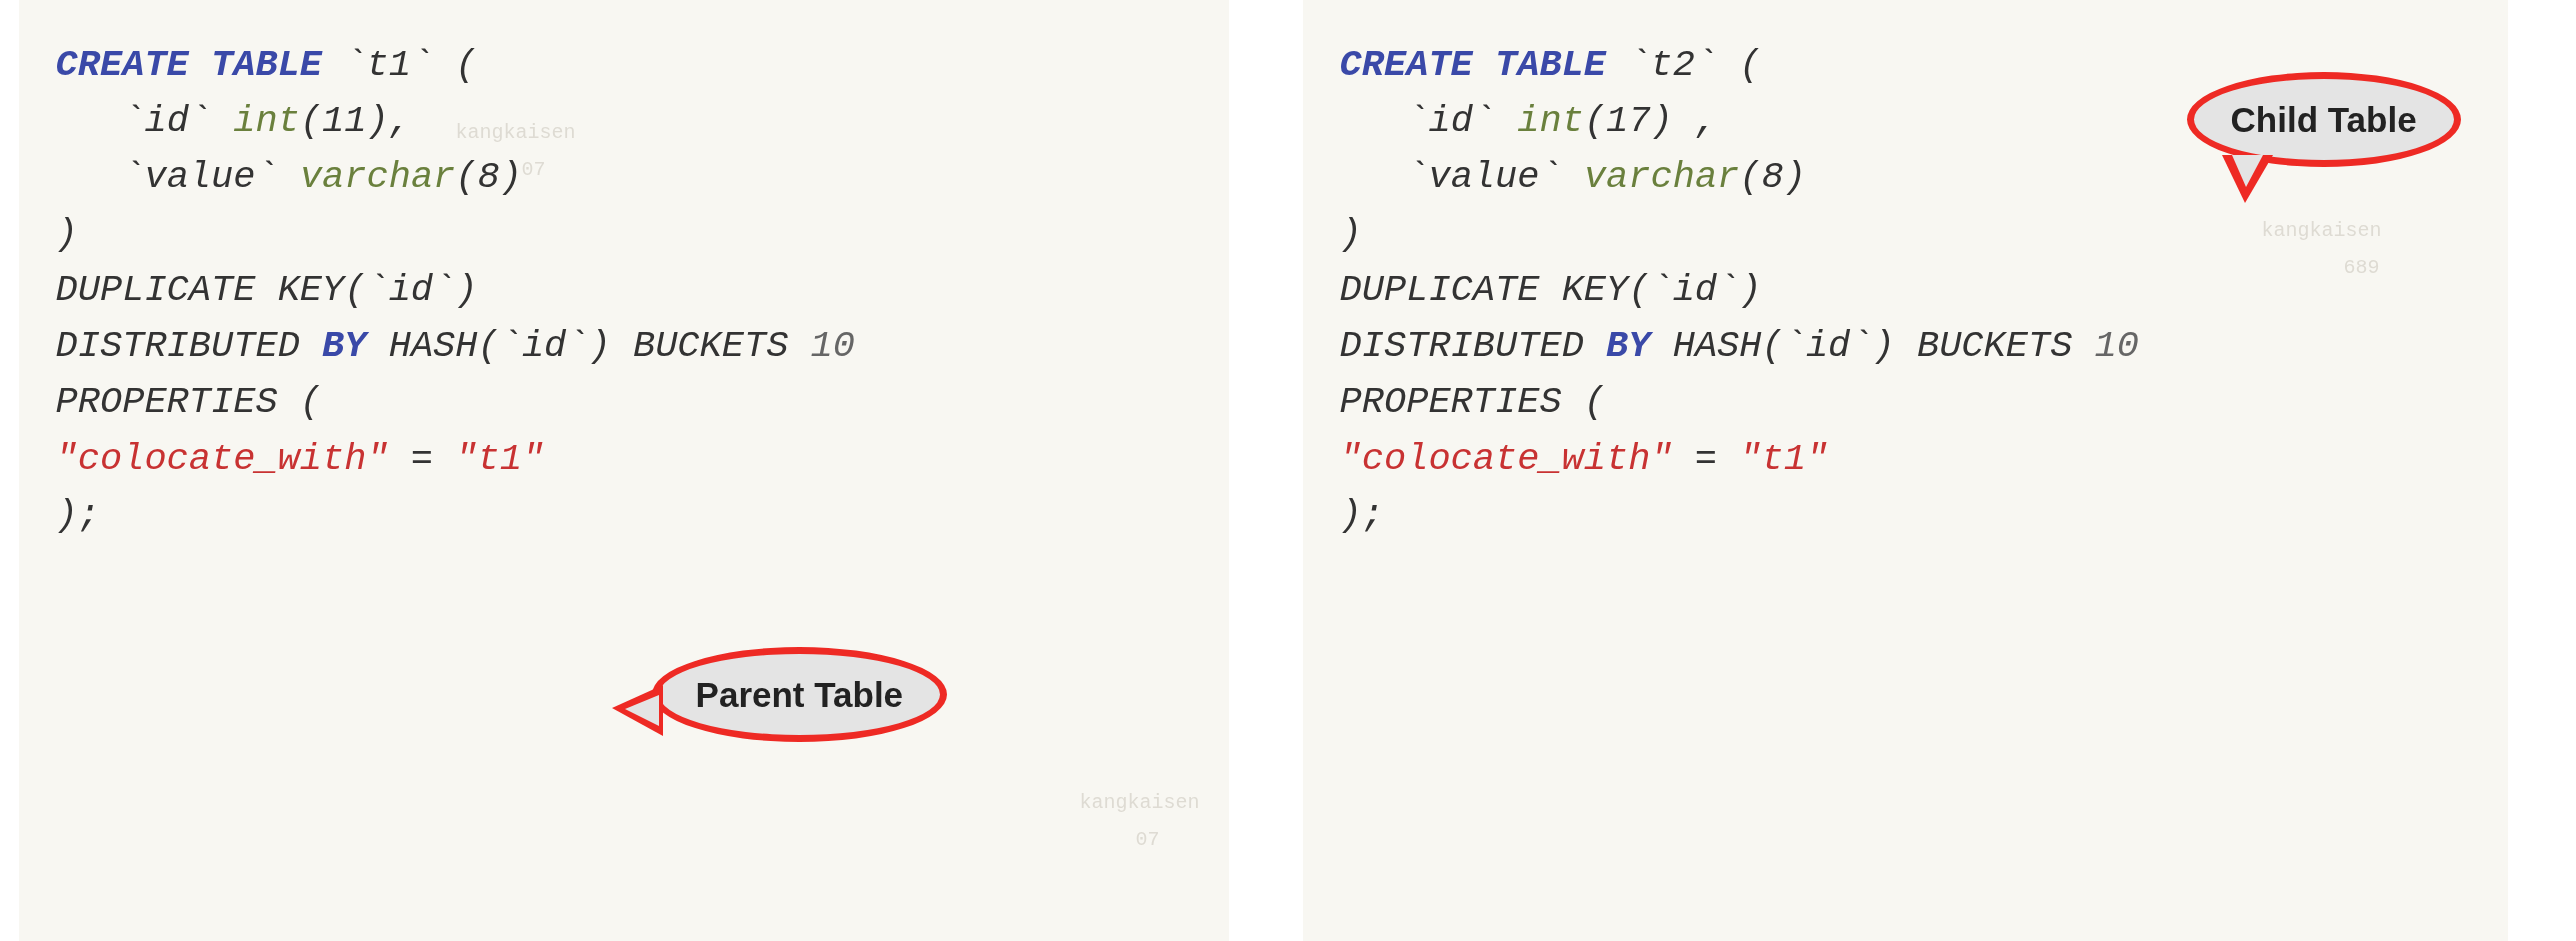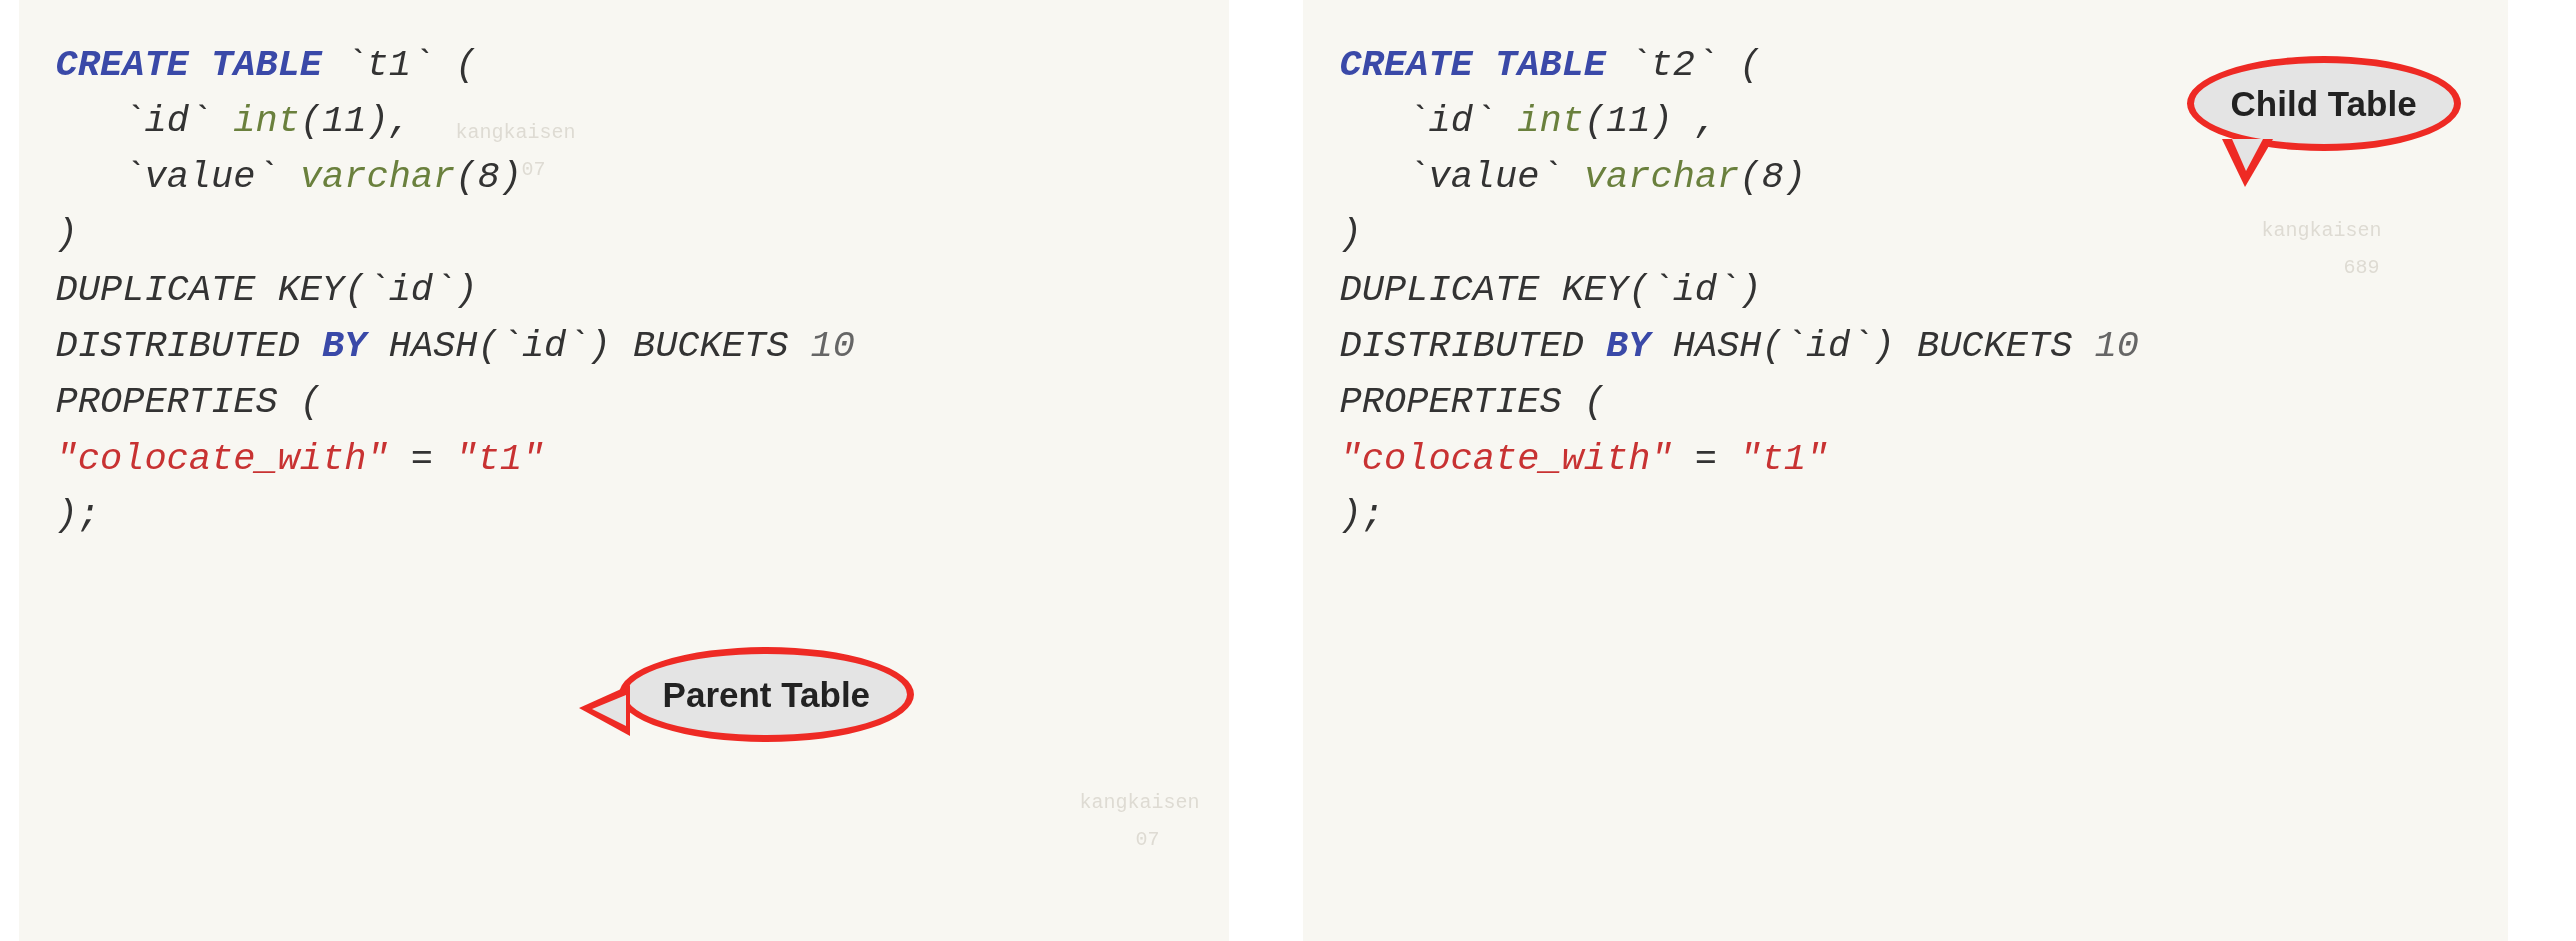--- a/index.html
+++ b/index.html
@@ -96,22 +96,22 @@
   }
   .tail-down::after {
     content: "";
     position: absolute;
     left: -13px;
     top: -48px;
     border-left: 14px solid transparent;
     border-right: 17px solid transparent;
     border-top: 32px solid #e4e4e4;
   }
-  .callout-parent { top: 647px; left: 600px; }
-  .callout-child  { top: 56px;  left: 884px; }
+  .callout-parent { top: 647px; left: 633px; }
+  .callout-child  { top: 72px;  left: 884px; }
 </style>
 </head>
 <body>
 
 <div class="panel panel-left">
   <div class="wm wm1">kangkaisen</div>
   <div class="wm wm1b">07</div>
   <div class="wm wm2r">kangkaisen</div>
   <div class="wm wm2rb">07</div>
 
@@ -131,21 +131,21 @@
       <span>Parent Table</span>
     </div>
   </div>
 </div>
 
 <div class="panel panel-right">
   <div class="wm wm3">kangkaisen</div>
   <div class="wm wm3b">689</div>
 
   <div class="code"><span class="kw">CREATE</span> <span class="kw">TABLE</span> <span class="plain">`t2`</span><span class="plain"> (</span>
-<span>   </span><span class="plain">`id`</span><span> </span><span class="fn">int</span><span class="plain">(11) ,</span>
+<span>   </span><span class="plain">`id`</span><span> </span><span class="fn">int</span><span class="plain">(17) ,</span>
 <span>   </span><span class="plain">`value`</span><span> </span><span class="fn">varchar</span><span class="plain">(8)</span>
 <span class="plain">)</span>
 <span class="plain">DUPLICATE KEY(</span><span class="plain">`id`</span><span class="plain">)</span>
 <span class="plain">DISTRIBUTED </span><span class="kw">BY</span><span class="plain"> HASH(</span><span class="plain">`id`</span><span class="plain">) BUCKETS </span><span class="num">10</span>
 <span class="plain">PROPERTIES (</span>
 <span class="str">"colocate_with"</span><span class="plain"> = </span><span class="str">"t1"</span>
 <span class="plain">);</span></div>
 
   <div class="callout callout-child">
     <div class="bubble">

